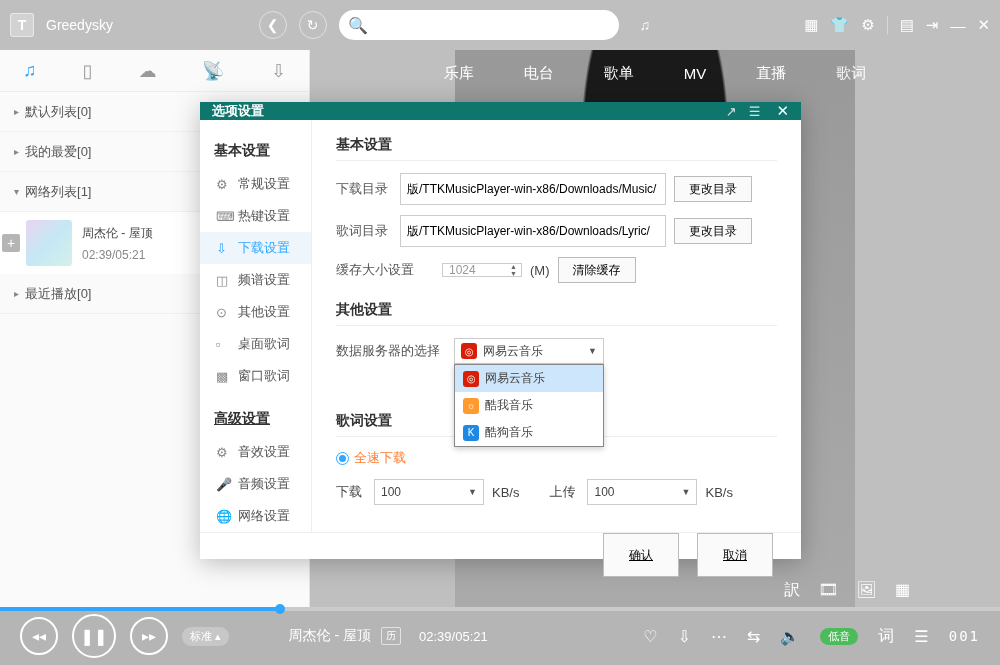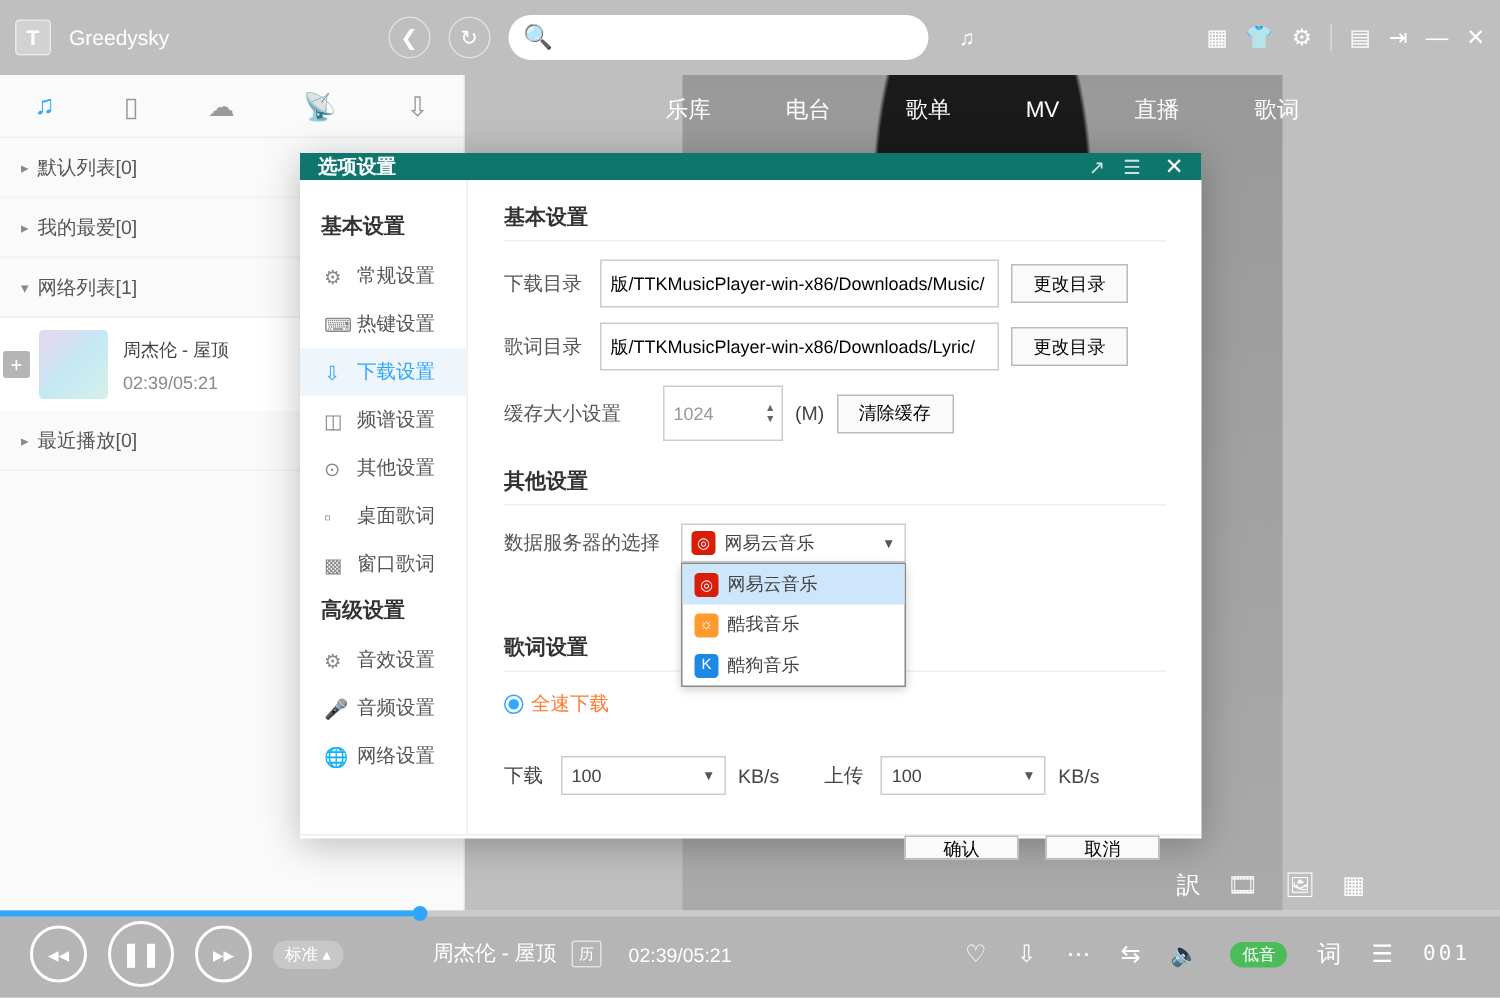--- a/index.html
+++ b/index.html
@@ -78,33 +78,33 @@
 .modal .row .lbl2 { width: 98px; font-size: 13px; color: #555; }
 .modal input[type=text] { height: 32px; border: 1px solid #ccc; padding: 0 6px; font-size: 12px; }
 .modal .path { width: 266px; }
 .modal .btn { height: 26px; padding: 0 14px; border: 1px solid #bbb; background: #fafafa; cursor: pointer; font-size: 12px; }
 .modal .radio { display: inline-flex; align-items: center; gap: 5px; cursor: pointer; }
 .modal .radio .dot { width: 13px; height: 13px; border: 1px solid #2fa7ff; border-radius: 50%; display: flex; align-items: center; justify-content: center; }
 .modal .radio .dot.off { border-color: #999; }
 .modal .radio .dot .inner { width: 7px; height: 7px; background: #2fa7ff; border-radius: 50%; }
 .modal .radio .rtxt { font-size: 13px; }
 .modal .radio .rtxt.on { color: #ff7a2f; }
-.modal .numbox { width: 80px; height: 37px; border: 1px solid #ccc; display: flex; align-items: center; padding: 0 4px 0 6px; color: #999; font-size: 12px; }
+.modal .numbox { width: 80px; height: 14px; border: 1px solid #ccc; display: flex; align-items: center; padding: 0 4px 0 6px; color: #999; font-size: 12px; }
 .modal .numbox .spin { margin-left: auto; display: flex; flex-direction: column; font-size: 7px; line-height: 7px; color: #666; }
 .modal .select { width: 150px; height: 26px; border: 1px solid #ccc; display: flex; align-items: center; padding: 0 6px; cursor: pointer; font-size: 12px; position: relative; }
 .modal .select .arrow { margin-left: auto; font-size: 9px; color: #555; }
 .modal .iconbox { width: 16px; height: 16px; border-radius: 3px; display: inline-flex; align-items: center; justify-content: center; color: #fff; font-size: 10px; margin-right: 6px; }
 .modal .ib-red { background: #d81e06; }
 .modal .ib-orange { background: #ff9a2e; }
 .modal .ib-blue { background: #1e88e5; }
 .dropdown { position: absolute; border: 1px solid #888; background: #fff; box-shadow: 0 2px 6px rgba(0,0,0,0.2); z-index: 10; }
 .dropdown .opt { padding: 5px 8px; display: flex; align-items: center; font-size: 12px; cursor: pointer; }
 .dropdown .opt.hl { background: #cde6fb; }
 .modal .footer { height: 50px; border-top: 1px solid #eee; display: flex; align-items: center; justify-content: flex-end; gap: 18px; padding: 0 28px; }
-.modal .footer .btn { width: 76px; height: 16px; }
+.modal .footer .btn { width: 76px; height: 44px; text-decoration: underline; }
 
 
 .peek { position: absolute; color: #aaa; font-size: 14px; }
 </style>
 </head>
 <body>
 
 <div class="titlebar">
   <div class="logo">T</div>
   <div class="title">Greedysky</div>
@@ -246,21 +246,21 @@
           <span>其他设置</span>
         </div>
       <div class="item">
           <span class="ic">▫</span>
           <span>桌面歌词</span>
         </div>
       <div class="item">
           <span class="ic">▩</span>
           <span>窗口歌词</span>
         </div>
-      <div class="grp" style="">高级设置</div>
+      <div class="grp" style="margin-top:12px;text-decoration:underline;">高级设置</div>
       <div class="item">
           <span class="ic">⚙</span>
           <span>音效设置</span>
         </div>
       <div class="item">
           <span class="ic">🎤</span>
           <span>音频设置</span>
         </div>
       <div class="item">
           <span class="ic">🌐</span>
@@ -320,21 +320,21 @@
 
       <h3 style="margin-top:48px;">歌词设置</h3>
       <div class="row">
         <label class="radio">
             <span class="dot">
               <span class="inner"></span>
             </span>
             <span class="rtxt on">全速下载</span>
           </label>
       </div>
-      <div class="row" style="margin-top:26px;">
+      <div class="row" style="margin-top:12px;">
         <span style="width:30px;">下载</span>
         <div class="select" style="width:110px;">
             <span>100</span>
             <span class="arrow">▼</span>
           </div>
         <span>KB/s</span>
         <span style="width:14px;"></span>
         <span style="width:30px;">上传</span>
         <div class="select" style="width:110px;">
             <span>100</span>

